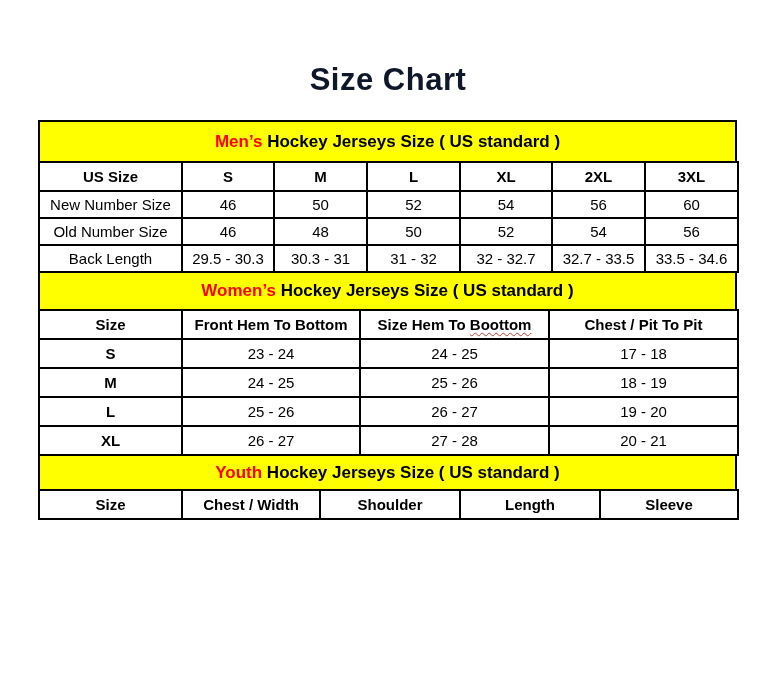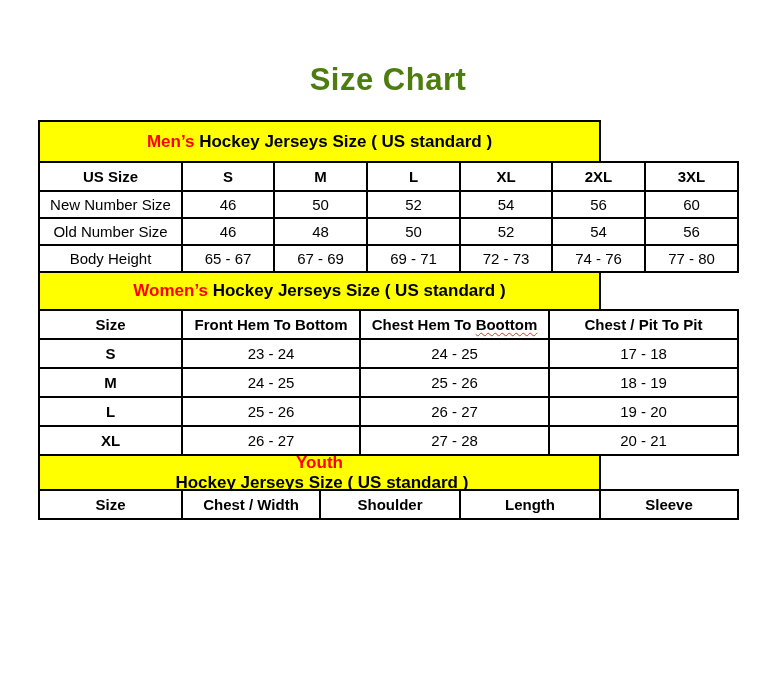--- a/index.html
+++ b/index.html
@@ -4,31 +4,31 @@
 <style>
   html,body { margin:0; padding:0; }
   body {
     width:776px; height:692px; background:#ffffff; position:relative;
     font-family:"Liberation Sans", sans-serif; color:#000;
     overflow:hidden;
   }
   .page-title {
     position:absolute; top:62px; left:0; width:776px;
     text-align:center; font-size:31px; font-weight:bold;
-    color:#4d7c0f; letter-spacing:0.5px;
+    color:#0f172a; letter-spacing:0.5px;
   }
   .chart { position:absolute; left:38px; top:120px; width:699px; }
   .band {
-    box-sizing:border-box; width:563px; background:#FFFF00;
+    box-sizing:border-box; width:699px; background:#FFFF00;
     border:2px solid #000; display:flex; align-items:center; justify-content:center;
     font-weight:bold; font-size:17px; white-space:pre;
   }
   .band-mens   { height:43px; }
   .band-womens { height:40px; margin-top:-2px;text-align:right; }
-  .band-youth  { height:37px; margin-top:-2px;flex-direction:column; }
+  .band-youth  { height:37px; margin-top:-2px; }
   .accent { color:#FF0000; }
   table {
     border-collapse:collapse; table-layout:fixed; width:699px;
     margin-top:-2px; background:#fff;
   }
   th, td {
     border:2px solid #000; text-align:center; vertical-align:middle;
     padding:0; font-size:15px; overflow:hidden; white-space:nowrap;
   }
   th { font-weight:bold; }
@@ -87,45 +87,45 @@
     <tr class="r-m">
       <td>Old Number Size</td>
       <td>46</td>
       <td>48</td>
       <td>50</td>
       <td>52</td>
       <td>54</td>
       <td>56</td>
     </tr>
     <tr class="r-m">
-      <td>Body Height</td>
-      <td>65 - 67</td>
-      <td>67 - 69</td>
-      <td>69 - 71</td>
-      <td>72 - 73</td>
-      <td>74 - 76</td>
-      <td>77 - 80</td>
+      <td>Back Length</td>
+      <td>29.5 - 30.3</td>
+      <td>30.3 - 31</td>
+      <td>31 - 32</td>
+      <td>32 - 32.7</td>
+      <td>32.7 - 33.5</td>
+      <td>33.5 - 34.6</td>
     </tr>
   </tbody>
     </table>
 
   <div class="band band-womens"><span class="accent">Women’s</span><span> Hockey Jerseys Size ( US standard )</span></div>
 
   <table>
     <colgroup>
       <col style="width:143px">
         <col style="width:178px">
         <col style="width:189px">
         <col style="width:189px">
     </colgroup>
     <tbody>
         <tr class="hdr">
       <th>Size</th>
       <th>Front Hem To Bottom</th>
-      <th><span>Chest Hem To </span><span class="squiggle">Boottom</span></th>
+      <th><span>Size Hem To </span><span class="squiggle">Boottom</span></th>
       <th>Chest / Pit To Pit</th>
     </tr>
     <tr class="r-w">
       <td class="b">S</td>
       <td>23 - 24</td>
       <td>24 - 25</td>
       <td>17 - 18</td>
     </tr>
     <tr class="r-w">
       <td class="b">M</td>

